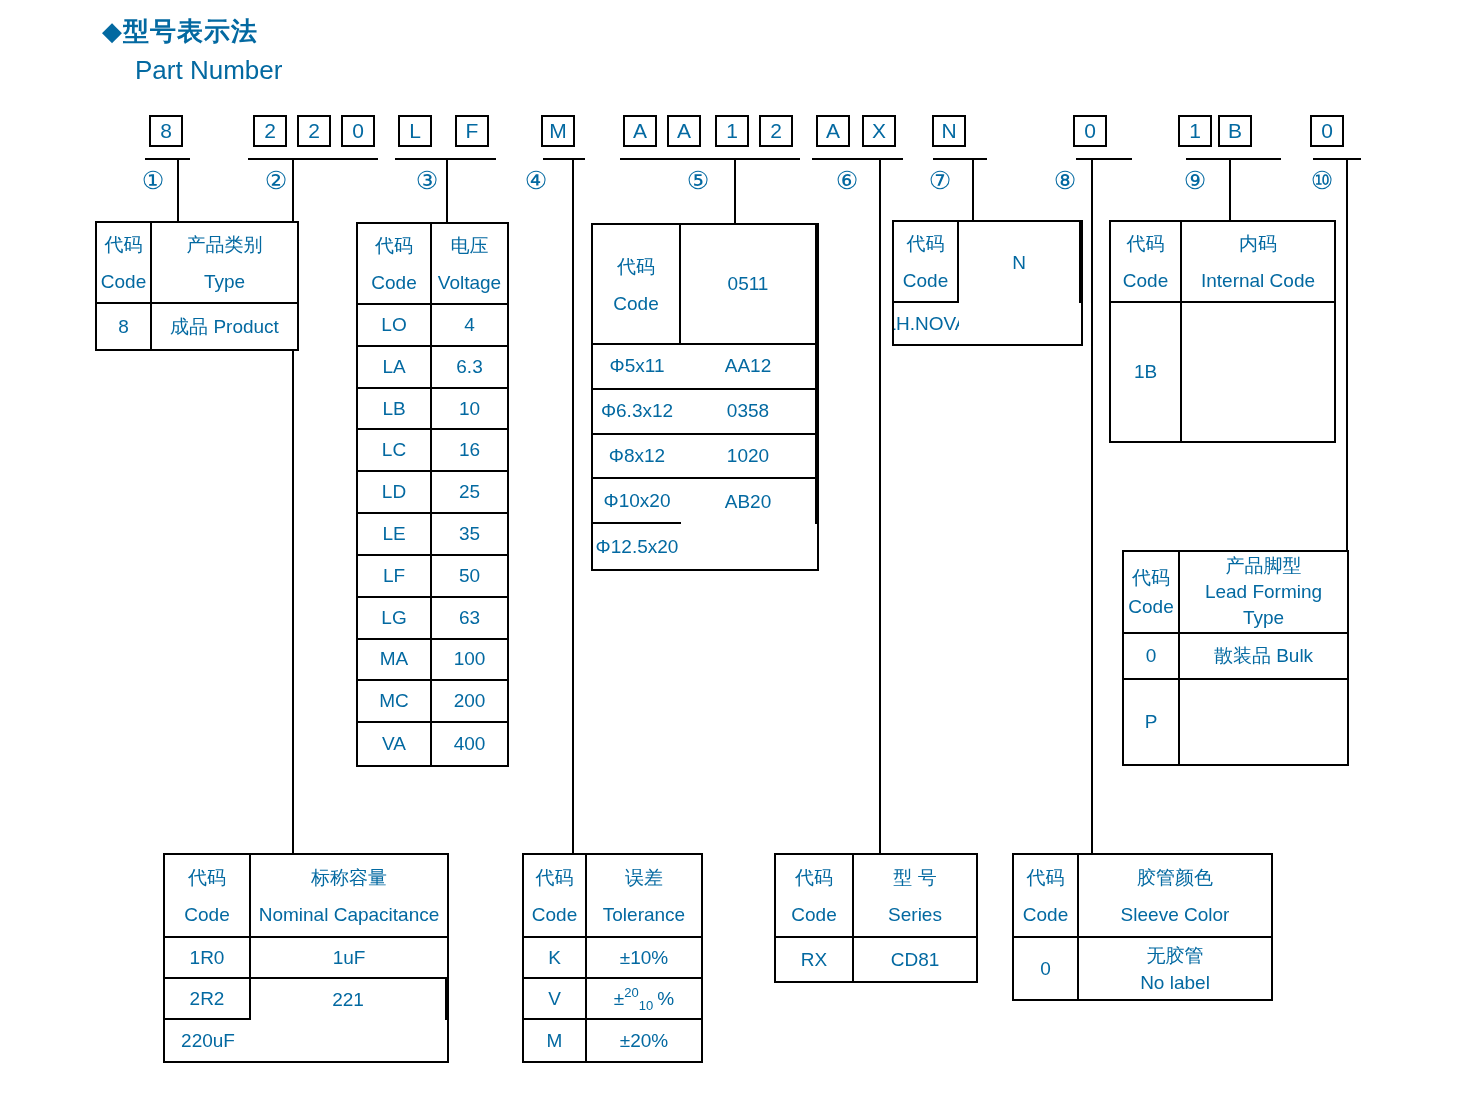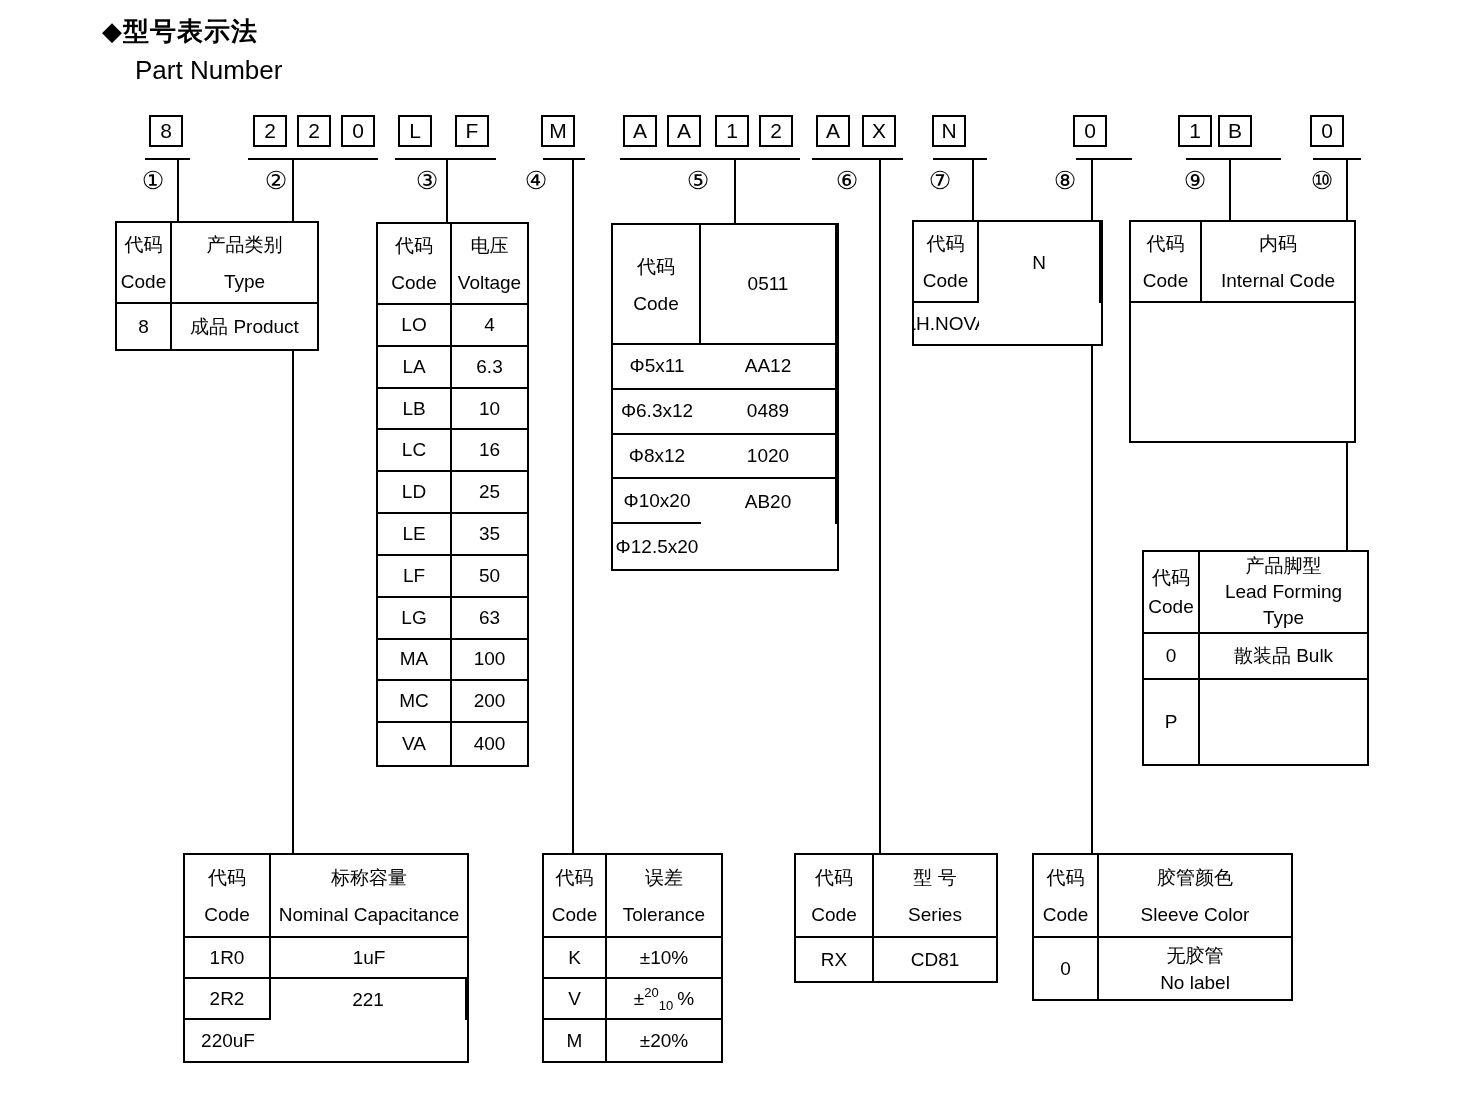--- a/index.html
+++ b/index.html
@@ -1,38 +1,38 @@
 <!DOCTYPE html>
 <html><head>
 <meta charset="utf-8">
 <style>
   html,body { margin:0; padding:0; background:#ffffff; }
   .canvas {
     position:relative; width:1457px; height:1103px; background:#ffffff;
-    font-family:"Liberation Sans","DejaVu Sans",sans-serif; color:#000000;
+    font-family:"Liberation Sans","DejaVu Sans",sans-serif; color:#0369a1;
     overflow:hidden;
   }
   .title-zh { position:absolute; left:102px; top:14px; font-size:26px; font-weight:700; letter-spacing:1px; }
   .title-en { position:absolute; left:135px; top:55px; font-size:26px; font-weight:400; }
 
   .pbox {
     position:absolute; top:115px; width:34px; height:32px; box-sizing:border-box;
     border:2px solid #000; display:flex; align-items:center; justify-content:center;
     font-size:21px;
   }
   .circ {
     position:absolute; top:167px; width:34px; text-align:center; font-size:25px;
     font-family:"DejaVu Sans",sans-serif; line-height:28px;
   }
   .hline { position:absolute; height:2px; background:#000; }
   .vline { position:absolute; width:2px; background:#000; }
 
   .tbl {
     position:absolute; display:grid; box-sizing:border-box;
-    border:2px solid #000; background:#fff;margin-left:20px;
+    border:2px solid #000; background:#fff;
   }
   .cell {
     display:flex; flex-direction:column; align-items:center; justify-content:center;
     font-size:19px; text-align:center; overflow:hidden;
   }
   .br { border-right:2px solid #000; }
   .bb { border-bottom:2px solid #000; }
   .hdr { gap:13px; }
   .tight { gap:3px; }
   .lines { line-height:27px; gap:0; }
@@ -151,21 +151,21 @@
 
   <div class="tbl" style="left:591px;top:223px;width:228px;height:348px;grid-template-columns:88px 1fr;grid-template-rows:120px repeat(5,1fr);">
     <div class="cell hdr br bb">
       <div>代码</div>
       <div>Code</div>
     </div>
     <div class="cell br bb">0511</div>
     <div class="cell bb">Φ5x11</div>
     <div class="cell br bb">AA12</div>
     <div class="cell bb">Φ6.3x12</div>
-    <div class="cell br bb">0489</div>
+    <div class="cell br bb">0358</div>
     <div class="cell bb">Φ8x12</div>
     <div class="cell br bb">1020</div>
     <div class="cell bb">Φ10x20</div>
     <div class="cell br">AB20</div>
     <div class="cell">Φ12.5x20</div>
   </div>
 
   <div class="tbl" style="left:892px;top:220px;width:191px;height:126px;grid-template-columns:65px 1fr;grid-template-rows:81px 1fr;">
     <div class="cell hdr br bb">
       <div>代码</div>
@@ -177,20 +177,21 @@
 
   <div class="tbl" style="left:1109px;top:220px;width:227px;height:223px;grid-template-columns:71px 1fr;grid-template-rows:81px 1fr;">
     <div class="cell hdr br bb">
       <div>代码</div>
       <div>Code</div>
     </div>
     <div class="cell hdr bb">
       <div>内码</div>
       <div>Internal Code</div>
     </div>
+    <div class="cell br">1B</div>
   </div>
 
   <div class="tbl" style="left:1122px;top:550px;width:227px;height:216px;grid-template-columns:56px 1fr;grid-template-rows:82px 46px 1fr;">
     <div class="cell tight br bb" style="line-height:26px;">
       <div>代码</div>
       <div>Code</div>
     </div>
     <div class="cell lines-lead bb">
       <div>产品脚型</div>
       <div>Lead Forming</div>

